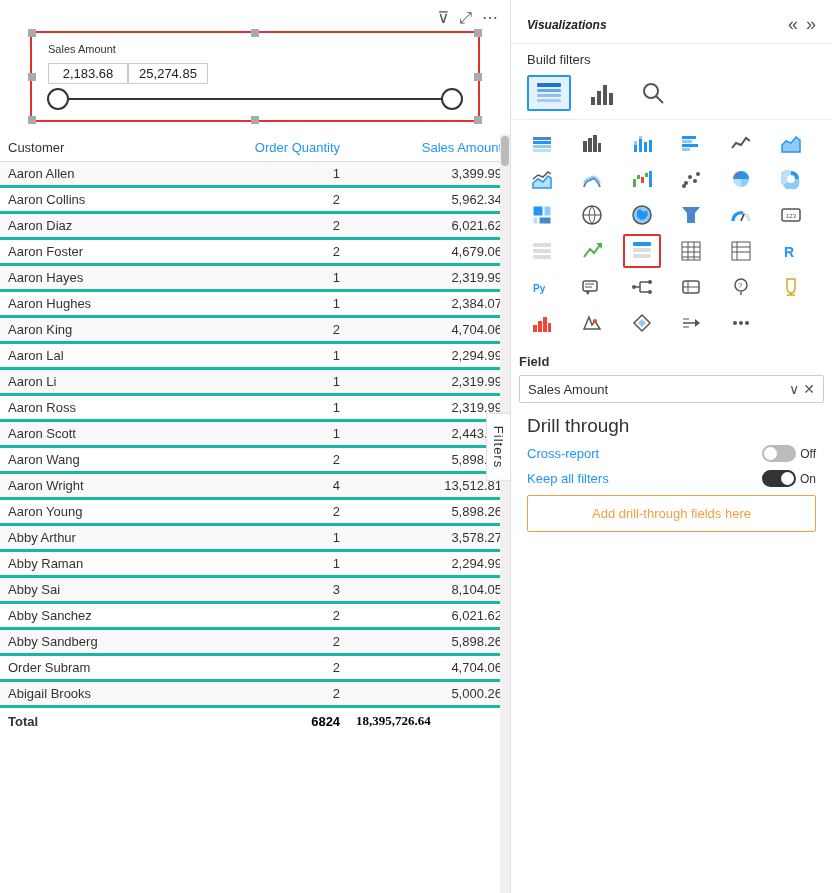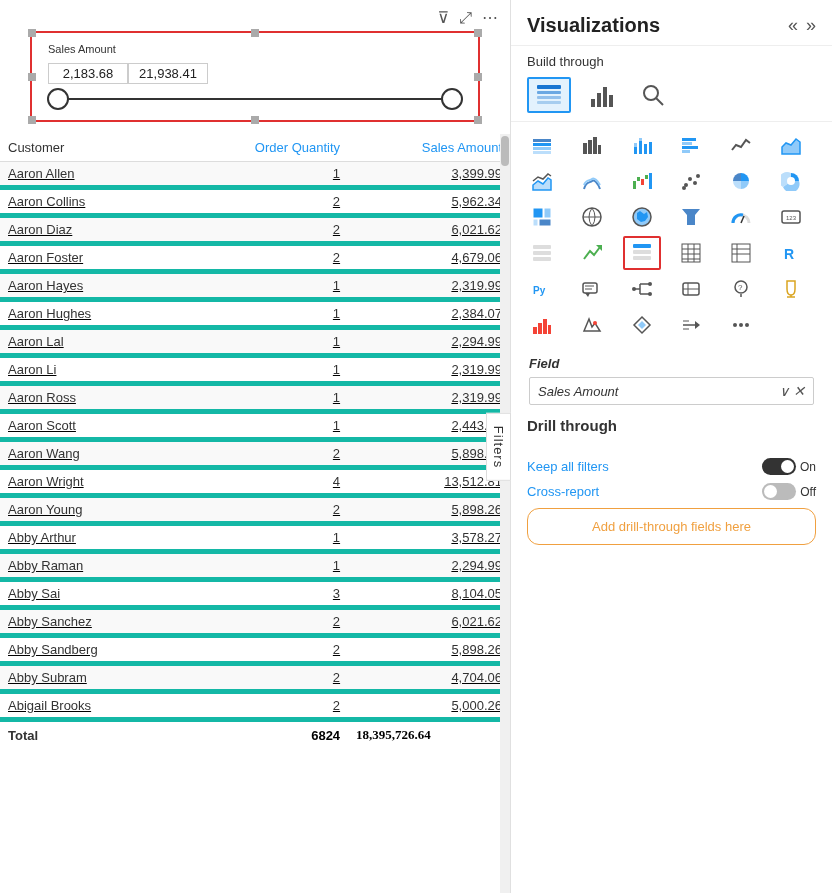--- a/index.html
+++ b/index.html
@@ -108,21 +108,21 @@
     .data-table thead th {
       padding: 6px 8px;
       text-align: left;
       font-weight: 400;
       border-bottom: 1px solid #ddd;
       white-space: nowrap;
     }
     .data-table thead th.customer-col { color: #333; }
     .data-table thead th.order-col { color: #2196F3; text-align: right; }
     .data-table thead th.sales-col { color: #2196F3; text-align: right; }
-    .data-table tbody tr { border-bottom: 5px solid #14b8a6; text-decoration: underline; }
+    .data-table tbody tr { border-bottom: 3px solid #14b8a6; }
     .data-table tbody tr:nth-child(odd) { background: #f9f9f9; }
     .data-table tbody td { padding: 4px 8px; }
     .data-table tbody td.customer-name { color: #333; }
     .data-table tbody td.order-qty { text-align: right; color: #333; }
     .data-table tbody td.sales-amt { text-align: right; color: #333; }
     .data-table tfoot td {
       font-weight: 700;
       padding: 5px 8px;
       border-top: 2px solid #ccc;
     }
@@ -183,23 +183,24 @@
 
     
     .viz-header {
       display: flex;
       align-items: center;
       justify-content: space-between;
       padding: 14px 16px 8px;
       border-bottom: 1px solid #eee;
     }
     .viz-title {
-      font-size: 20px;
+      font-size: 12px;
       font-weight: 600;
       color: #222;
+      font-style: italic;
     }
     .viz-nav-icons {
       display: flex;
       gap: 8px;
     }
     .nav-icon {
       font-size: 18px;
       color: #555;
       cursor: pointer;
       font-weight: 300;
@@ -254,22 +255,21 @@
       border: 1px solid transparent;
       border-radius: 2px;
       font-size: 18px;
     }
     .viz-grid-item.selected {
       border: 2px solid #e03030;
     }
 
     
     .field-section {
-      padding: 8px 18px 4px;
-      font-style: italic;
+      padding: 8px 8px 4px;
     }
     .field-label {
       font-size: 13px;
       font-weight: 600;
       color: #333;
       margin-bottom: 6px;
     }
     .field-dropdown {
       display: flex;
       align-items: center;
@@ -281,24 +281,24 @@
     }
     .field-dropdown-text { font-size: 13px; color: #333; }
     .field-dropdown-icons { display: flex; gap: 4px; }
     .field-dropdown-icon { font-size: 14px; color: #555; cursor: pointer; }
 
     
     .drill-section {
       padding: 8px 16px 4px;
     }
     .drill-label {
-      font-size: 15px;
-      font-weight: 700;
+      font-size: 19px;
+      font-weight: 400;
       color: #333;
-      margin-bottom: 24px;
+      margin-bottom: 8px;
     }
     .drill-row {
       display: flex;
       align-items: center;
       justify-content: space-between;
       margin-bottom: 8px;
     }
     .drill-row-label { font-size: 13px; color: #2196F3; }
     .toggle {
       display: inline-flex;
@@ -323,21 +323,21 @@
       position: absolute;
       top: 2px;
     }
     .toggle-track.off .toggle-thumb { left: 2px; }
     .toggle-track.on .toggle-thumb { right: 2px; }
     .toggle-label { font-size: 12px; color: #333; }
 
     
     .drill-fields-box {
       border: 1px solid #f0a040;
-      border-radius: 12px;
+      border-radius: 2px;
       padding: 10px 12px;
       margin: 4px 0 8px;
       display: flex;
       align-items: center;
       justify-content: center;
     }
     .drill-fields-text {
       font-size: 13px;
       color: #f0a040;
     }
@@ -360,21 +360,21 @@
     <div class="corner-handle corner-bl"></div>
     <div class="corner-handle corner-br"></div>
     <div class="corner-handle corner-tm"></div>
     <div class="corner-handle corner-bm"></div>
     <div class="corner-handle corner-lm"></div>
     <div class="corner-handle corner-rm"></div>
 
     <div class="slider-title">Sales Amount</div>
     <div class="slider-values">
       <div class="slider-val">2,183.68</div>
-      <div class="slider-val">21,938.41</div>
+      <div class="slider-val">25,274.85</div>
     </div>
     <div class="slider-track-area">
       <div class="slider-track">
         <div class="slider-handle left"></div>
         <div class="slider-handle right"></div>
       </div>
     </div>
   </div>
 
   <div class="data-table-container">
@@ -411,20 +411,25 @@
     <td class="customer-name">Aaron Hayes</td>
     <td class="order-qty">1</td>
     <td class="sales-amt">2,319.99</td>
   </tr>
           <tr>
     <td class="customer-name">Aaron Hughes</td>
     <td class="order-qty">1</td>
     <td class="sales-amt">2,384.07</td>
   </tr>
           <tr>
+    <td class="customer-name">Aaron King</td>
+    <td class="order-qty">2</td>
+    <td class="sales-amt">4,704.06</td>
+  </tr>
+          <tr>
     <td class="customer-name">Aaron Lal</td>
     <td class="order-qty">1</td>
     <td class="sales-amt">2,294.99</td>
   </tr>
           <tr>
     <td class="customer-name">Aaron Li</td>
     <td class="order-qty">1</td>
     <td class="sales-amt">2,319.99</td>
   </tr>
           <tr>
@@ -471,21 +476,21 @@
     <td class="customer-name">Abby Sanchez</td>
     <td class="order-qty">2</td>
     <td class="sales-amt">6,021.62</td>
   </tr>
           <tr>
     <td class="customer-name">Abby Sandberg</td>
     <td class="order-qty">2</td>
     <td class="sales-amt">5,898.26</td>
   </tr>
           <tr>
-    <td class="customer-name">Abby Subram</td>
+    <td class="customer-name">Order Subram</td>
     <td class="order-qty">2</td>
     <td class="sales-amt">4,704.06</td>
   </tr>
           <tr>
     <td class="customer-name">Abigail Brooks</td>
     <td class="order-qty">2</td>
     <td class="sales-amt">5,000.26</td>
   </tr>
         </tbody>
       <tfoot>
@@ -509,21 +514,21 @@
 <div class="right-panel">
 
   <div class="viz-header">
     <span class="viz-title">Visualizations</span>
     <div class="viz-nav-icons">
       <span class="nav-icon">«</span>
       <span class="nav-icon">»</span>
     </div>
   </div>
 
-  <div class="build-visual-tab">Build through</div>
+  <div class="build-visual-tab">Build filters</div>
 
   <div class="top-viz-icons">
     <div class="top-viz-icon active">
       <svg viewBox="0 0 28 28" fill="none" xmlns="http://www.w3.org/2000/svg">
         <rect x="2" y="4" width="24" height="4" rx="1" fill="#1976D2"></rect>
         <rect x="2" y="10" width="24" height="3" rx="1" fill="#1976D2" opacity="0.6"></rect>
         <rect x="2" y="15" width="24" height="3" rx="1" fill="#1976D2" opacity="0.4"></rect>
         <rect x="2" y="20" width="24" height="3" rx="1" fill="#1976D2" opacity="0.3"></rect>
       </svg>
     </div>
@@ -806,37 +811,37 @@
         <span class="field-dropdown-icon">∨</span>
         <span class="field-dropdown-icon">✕</span>
       </div>
     </div>
   </div>
 
   <div class="drill-section">
     <div class="drill-label">Drill through</div>
 
     <div class="drill-row">
+      <span class="drill-row-label">Cross-report</span>
+      <div class="toggle">
+        <div class="toggle-track off">
+          <div class="toggle-thumb"></div>
+        </div>
+        <span class="toggle-label">Off</span>
+      </div>
+    </div>
+
+    <div class="drill-row">
       <span class="drill-row-label">Keep all filters</span>
       <div class="toggle">
         <div class="toggle-track on">
           <div class="toggle-thumb"></div>
         </div>
         <span class="toggle-label">On</span>
       </div>
     </div>
 
-    <div class="drill-row">
-      <span class="drill-row-label">Cross-report</span>
-      <div class="toggle">
-        <div class="toggle-track off">
-          <div class="toggle-thumb"></div>
-        </div>
-        <span class="toggle-label">Off</span>
-      </div>
-    </div>
-
     <div class="drill-fields-box">
       <span class="drill-fields-text">Add drill-through fields here</span>
     </div>
   </div>
 
 </div>
 
 </body></html>

